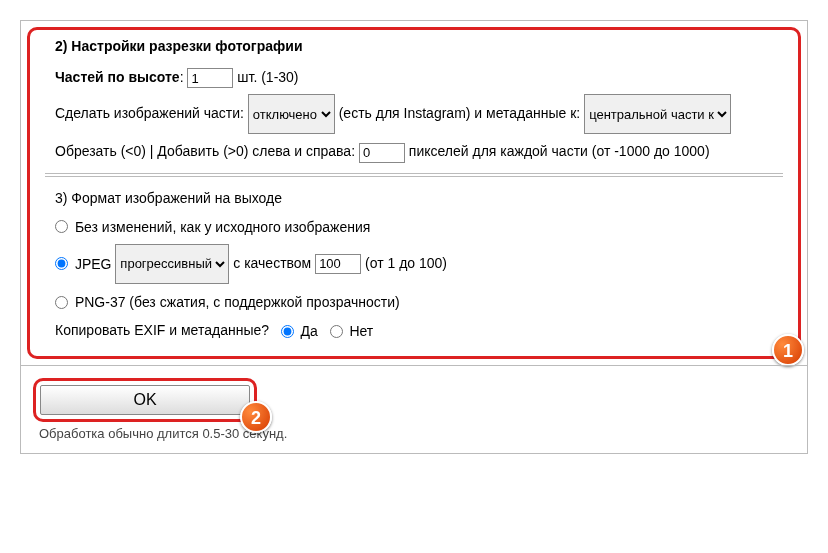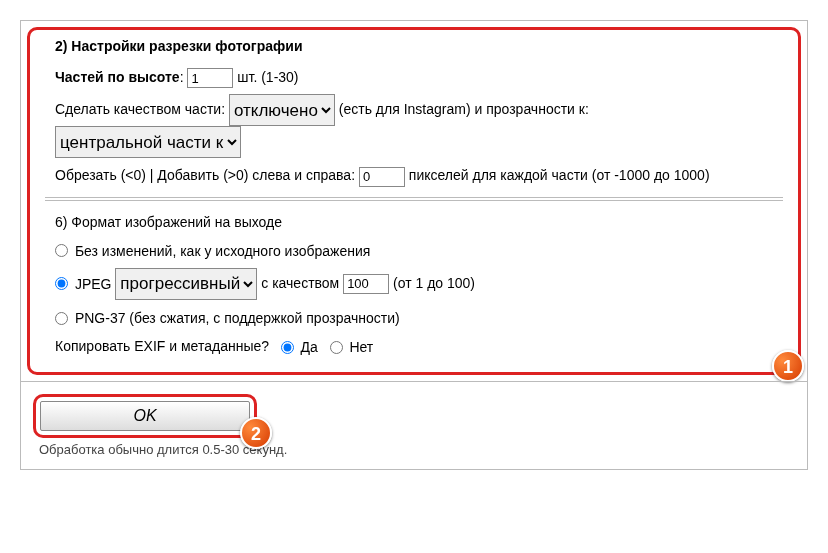--- a/index.html
+++ b/index.html
@@ -35,22 +35,22 @@
 input[type="text"].num {
   width: 46px;
   height: 20px;
   border: 1px solid #888;
   font-size: 13px;
   padding: 1px 3px;
   vertical-align: middle;
 }
 select {
   border: 1px solid #888;
-  height: 32px;
-  font-size: 17px;
+  height: 40px;
+  font-size: 13px;
   background: #f0f0f0;
   vertical-align: middle;
 }
 hr.sep {
   border: none;
   border-top: 1px solid #bbb;
   border-bottom: 1px solid #bbb;
   height: 4px;
   margin: 10px -10px;
   background: #fff;
@@ -68,21 +68,20 @@
   position: relative;
 }
 button.ok-btn {
   width: 210px;
   height: 30px;
   font-size: 16px;
   background: linear-gradient(#fff, #ddd);
   border: 1px solid #888;
   border-radius: 2px;
   cursor: pointer;
-  font-style: italic;
 }
 .hint {
   font-size: 13px;
   color: #444;
   margin-top: 4px;
   margin-left: 6px;
 }
 .badge {
   position: absolute;
   width: 32px;
@@ -112,40 +111,40 @@
     <div class="section-title">2) Настройки разрезки фотографии</div>
 
 
     <div class="row">
       <b>Частей по высоте</b>:
       <input type="text" class="num" value="1" style="">
       <span>шт. (1-30)</span>
     </div>
 
     <div class="row">
-      <span>Сделать качеством части:</span>
+      <span>Сделать изображений части:</span>
       <select>
         <option>отключено</option>
       </select>
-      <span>(есть для Instagram) и прозрачности к:</span>
+      <span>(есть для Instagram) и метаданные к:</span>
       <select>
         <option>центральной части к</option>
       </select>
     </div>
 
     <div class="row">
       <span>Обрезать (&lt;0) | Добавить (&gt;0) слева и справа:</span>
       <input type="text" class="num" value="0" style="">
       <span>пикселей для каждой части (от -1000 до 1000)</span>
     </div>
 
 
     <hr class="sep">
 
-    <div class="row">6) Формат изображений на выходе</div>
+    <div class="row">3) Формат изображений на выходе</div>
 
     <div class="row">
       <input type="radio" name="fmt" style="">
       <label>Без изменений, как у исходного изображения</label>
     </div>
 
     <div class="row">
       <input type="radio" name="fmt" checked="" style="">
       <label>JPEG</label>
       <select>

